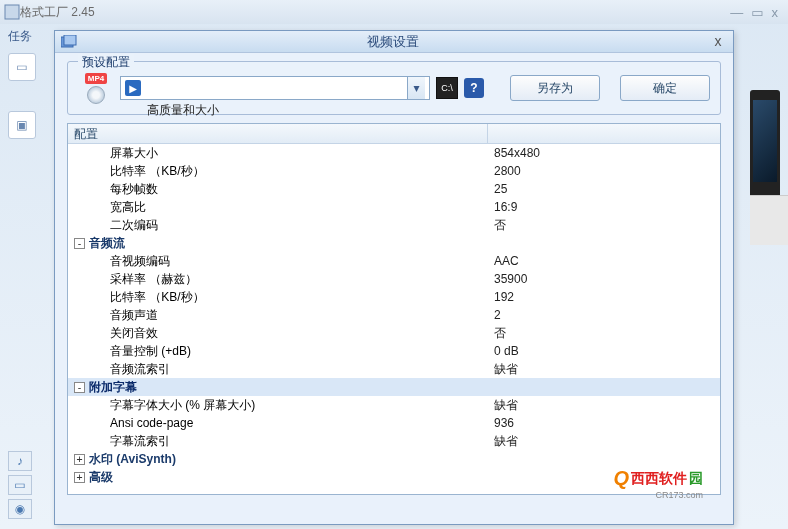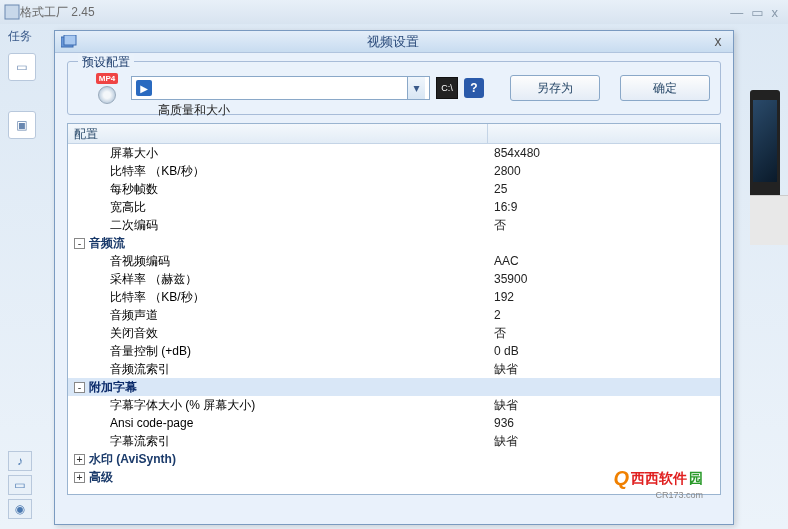--- a/index.html
+++ b/index.html
@@ -24,21 +24,21 @@
 .right-bottom { position:absolute; right:0; top:195px; width:38px; height:50px; background:#e8e8e8; border-top:1px solid #ccc;}
 
 
 .dialog { position: absolute; left: 54px; top: 30px; width: 680px; height: 495px; background: #e9f1fb; border: 1px solid #7a9ac0; box-shadow: 2px 2px 6px rgba(0,0,0,0.15); }
 .dialog-titlebar { height: 22px; background: linear-gradient(to bottom, #e4eef9, #c8dcf0); display: flex; align-items: center; padding: 0 6px; border-bottom: 1px solid #b0c4de; }
 .dialog-titlebar .dlg-icon { width: 16px; height: 14px; display:inline-block; }
 .dialog-titlebar .title { flex: 1; text-align: center; color: #2a4a7a; font-size: 13px; }
 .dialog-titlebar .close { width: 18px; height: 16px; color: #555; font-size: 14px; cursor: pointer; text-align: center; line-height: 14px; }
 
 
-.fieldset { margin: 8px 12px; border: 1px solid #a8bcd8; border-radius: 3px; padding: 10px 10px 10px 21px; position: relative; background: #eaf2fb; }
+.fieldset { margin: 8px 12px; border: 1px solid #a8bcd8; border-radius: 3px; padding: 10px 10px 10px 10px; position: relative; background: #eaf2fb; }
 .fieldset .legend { position: absolute; top: -8px; left: 10px; background: #eaf2fb; padding: 0 4px; color: #1a3a6a; font-size: 12px; }
 .preset-row { display: flex; align-items: center; gap: 6px; }
 .mp4-badge { width: 36px; height: 32px; display:flex; flex-direction:column; align-items:center; justify-content:center; }
 .mp4-badge .top { background:#ef4444; color:#fff; font-size:8px; font-weight:bold; padding:1px 3px; border-radius:2px;}
 .mp4-badge .disc { width:18px; height:18px; border-radius:50%; background: radial-gradient(circle,#f4f7fa 30%, #c0d0e0 70%); border:1px solid #9ab; margin-top:2px;}
 .preset-select { flex: 1; height: 24px; background: #fff; border: 1px solid #8aa8c8; display: flex; align-items: center; padding: 0 4px; }
 .preset-select .sel-icon { width:16px; height:16px; background:#2a6ac0; border-radius:2px; margin-right:6px; display:inline-flex;align-items:center;justify-content:center;color:#fff;font-size:10px;}
 .preset-select .sel-text { flex:1; color:#222;margin-top:44px; }
 .preset-select .sel-arrow { width:18px; height:100%; border-left:1px solid #8aa8c8; display:flex;align-items:center;justify-content:center; color:#3a5a8a; background:linear-gradient(#f0f6fc,#d8e6f4);}
 .cmd-btn { width: 22px; height: 22px; background:#222; color:#fff; font-size:9px; display:flex;align-items:center;justify-content:center; border:1px solid #111;}

